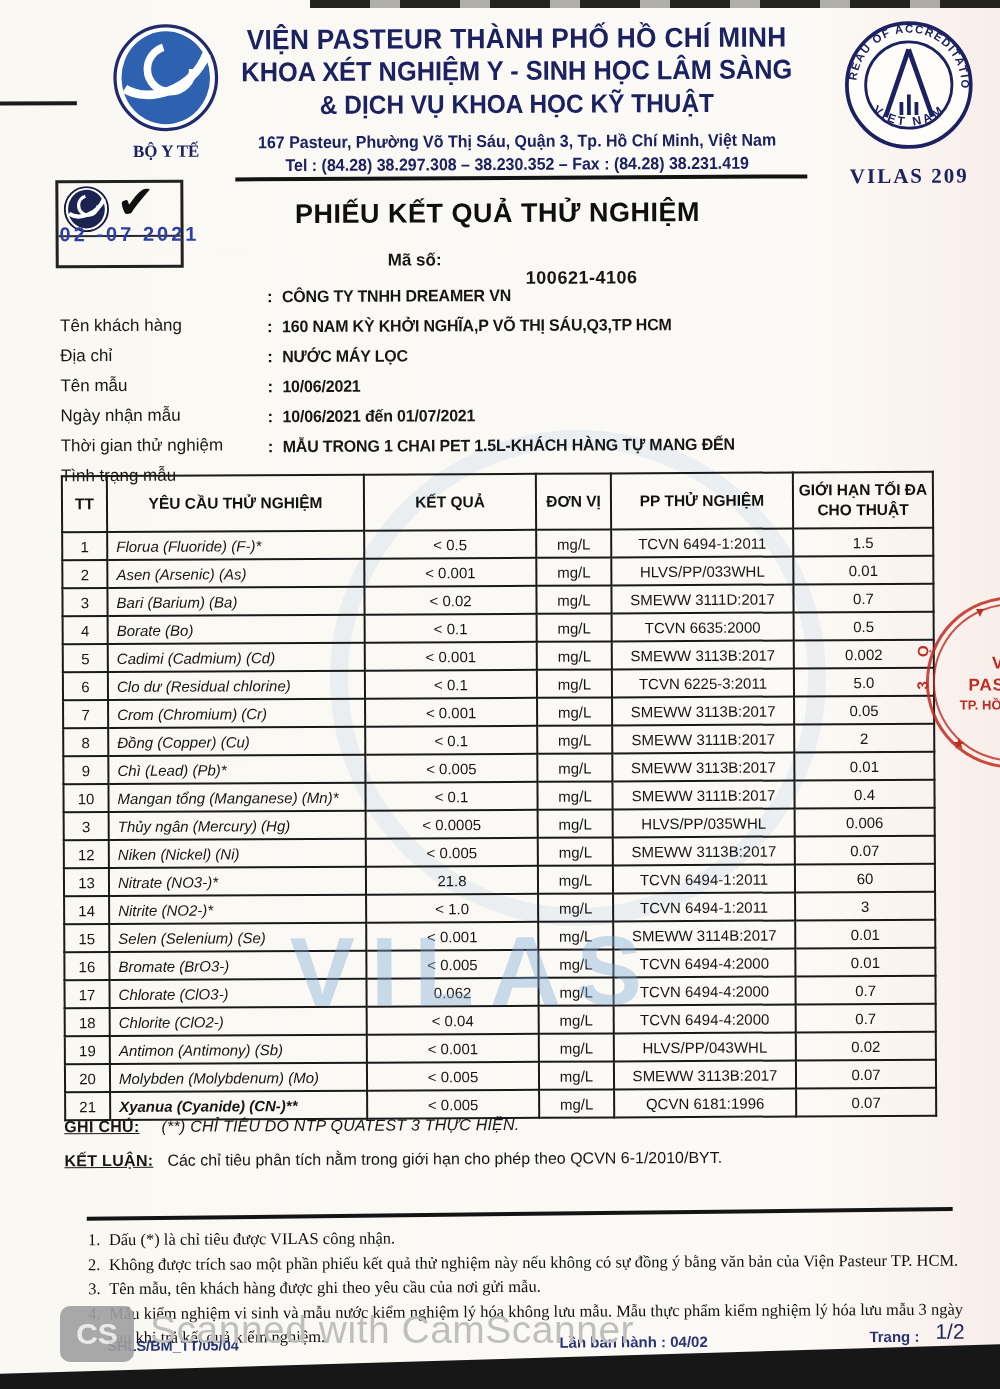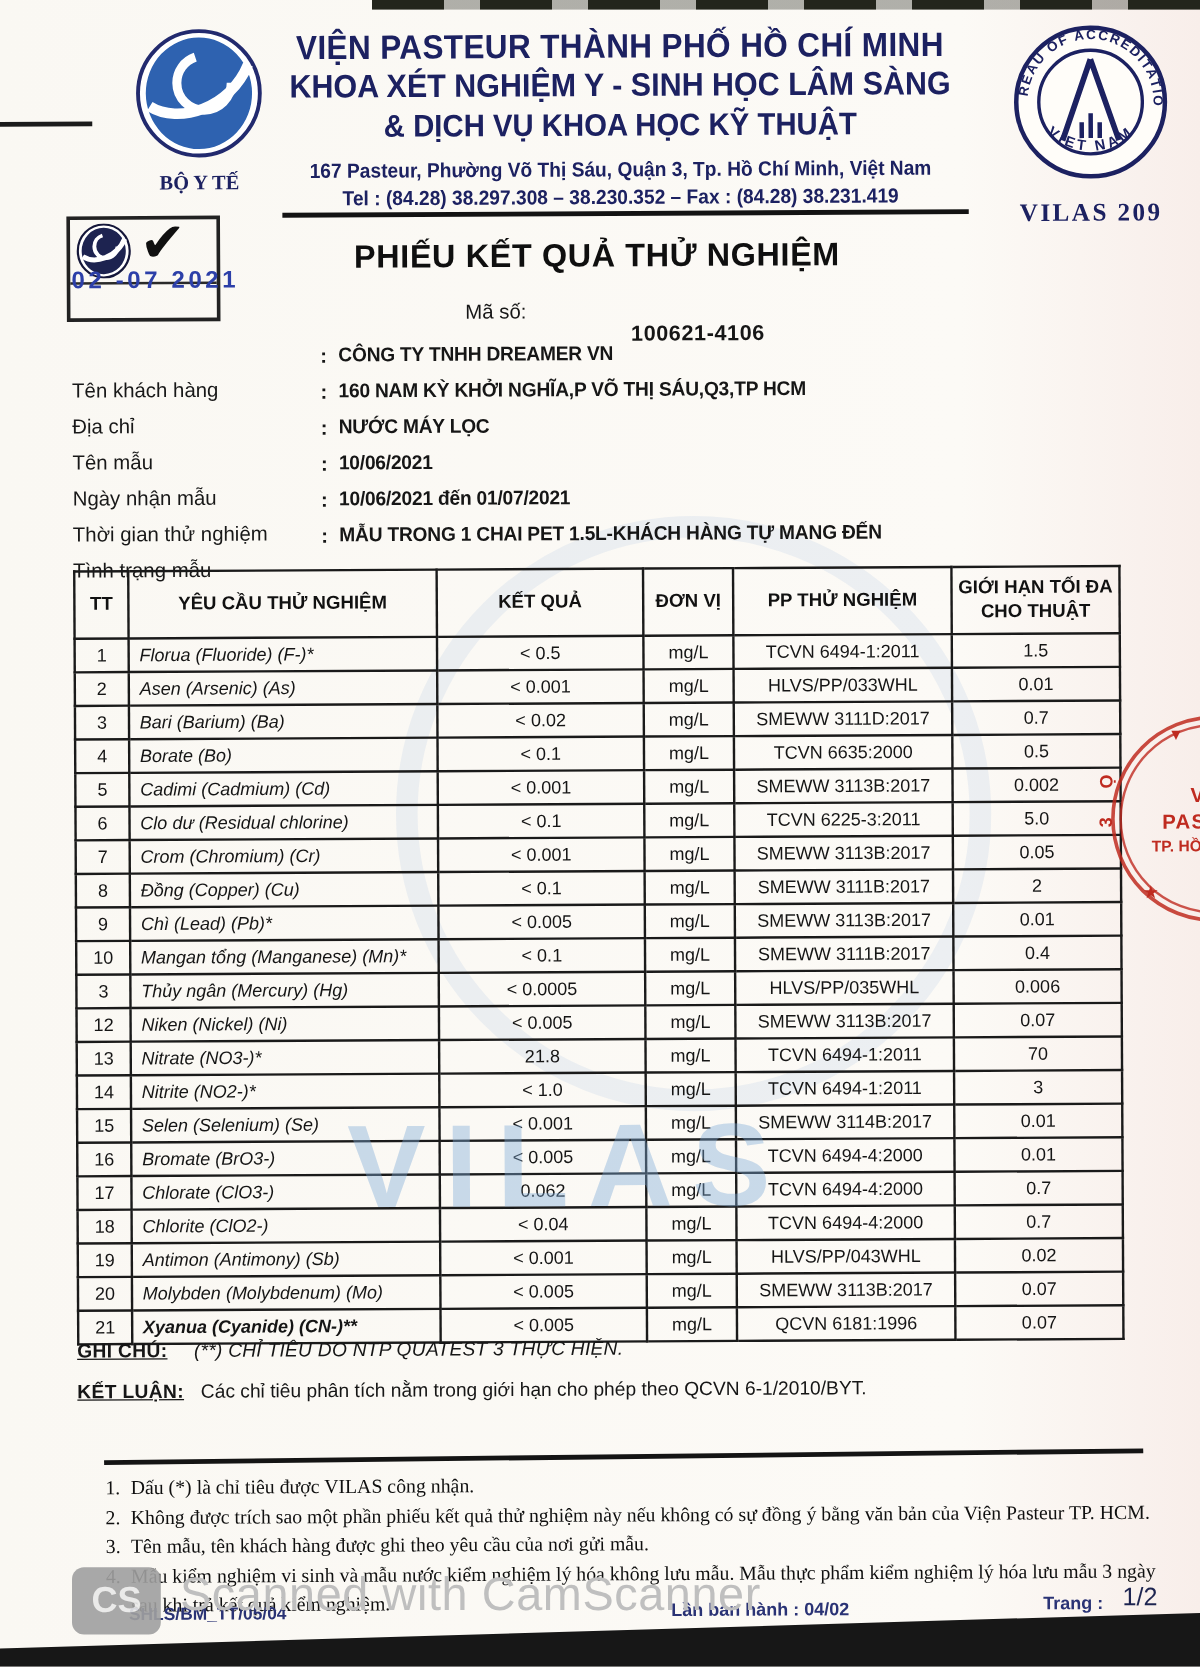--- a/index.html
+++ b/index.html
@@ -30,21 +30,21 @@
   .vilas-lab{color:#1c2161;font-family:"Liberation Serif",serif;font-weight:bold;font-size:21px;letter-spacing:2px;margin-top:-4px;}
   
   .stamp-box{position:absolute;left:58px;top:178px;width:122px;height:82px;border:3px solid #222;}
   .stamp-line{position:absolute;left:0;right:0;top:52px;height:2px;background:#2a2a2a;}
   .stamp-check{position:absolute;left:58px;top:-8px;font-size:46px;color:#101010;}
   .stamp-date{position:absolute;left:1px;top:40px;width:140px;font-size:20px;font-weight:bold;
     color:#2c3fa8;letter-spacing:3px;white-space:nowrap;}
   
   .doc-title{position:absolute;left:0;top:198px;width:1000px;text-align:center;
     font-size:27px;font-weight:bold;letter-spacing:.5px;color:#0f0f0f;}
-  .code-label{position:absolute;left:390px;top:250px;font-size:17px;font-weight:normal;}
+  .code-label{position:absolute;left:390px;top:250px;font-size:17px;font-weight:bold;}
   .code-value{position:absolute;left:528px;top:248px;font-size:18px;font-weight:bold;letter-spacing:.5px;margin-top:20px;}
   
   .info-block{position:absolute;left:62px;top:286px;width:900px;}
   .info-row{position:relative;height:30px;}
   .info-label{position:absolute;left:0;font-size:17px;color:#181818;margin-top:28px;}
   .info-colon{position:absolute;left:207px;font-size:17px;font-weight:bold;}
   .info-value{position:absolute;left:222px;font-size:16.5px;font-weight:bold;letter-spacing:-0.2px;
     transform:scaleX(.97);transform-origin:left;white-space:nowrap;}
   
   .table-wrap{position:absolute;left:62px;top:473px;}
@@ -307,21 +307,21 @@
               <td class="col-unit">mg/L</td>
               <td class="col-method">SMEWW 3113B:2017</td>
               <td class="col-limit">0.07</td>
             </tr>
             <tr>
               <td class="col-tt">13</td>
               <td class="col-name">Nitrate (NO3-)*</td>
               <td class="col-result">21.8</td>
               <td class="col-unit">mg/L</td>
               <td class="col-method">TCVN 6494-1:2011</td>
-              <td class="col-limit">70</td>
+              <td class="col-limit">60</td>
             </tr>
             <tr>
               <td class="col-tt">14</td>
               <td class="col-name">Nitrite (NO2-)*</td>
               <td class="col-result">&lt; 1.0</td>
               <td class="col-unit">mg/L</td>
               <td class="col-method">TCVN 6494-1:2011</td>
               <td class="col-limit">3</td>
             </tr>
             <tr>

